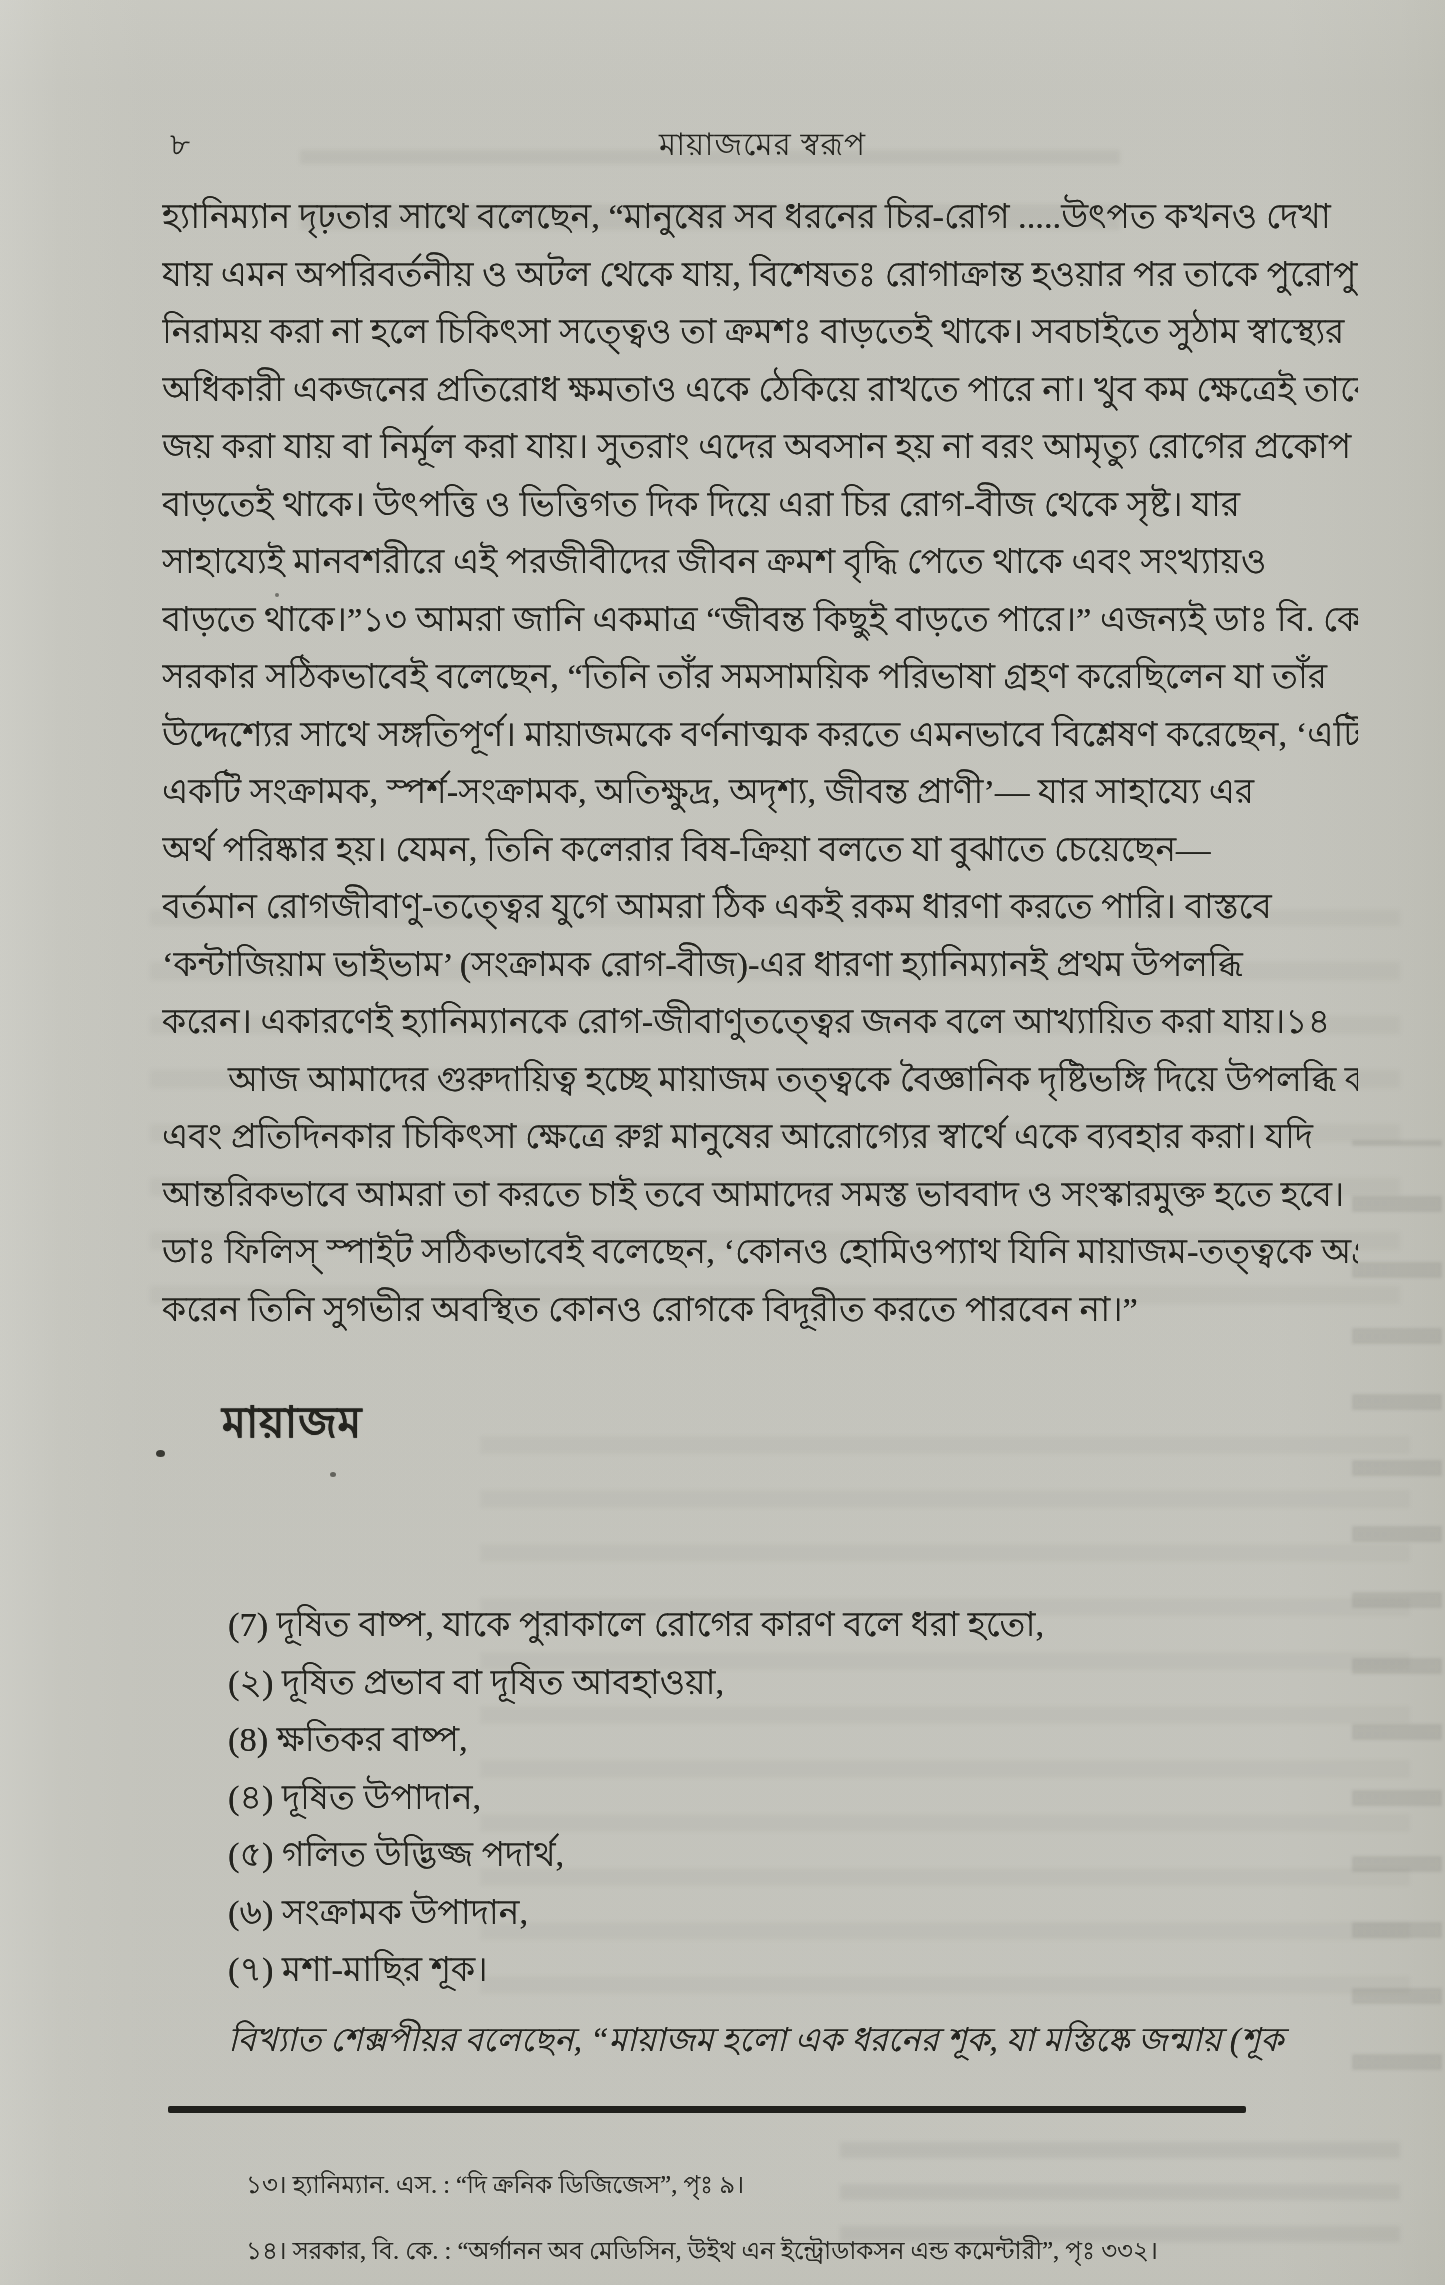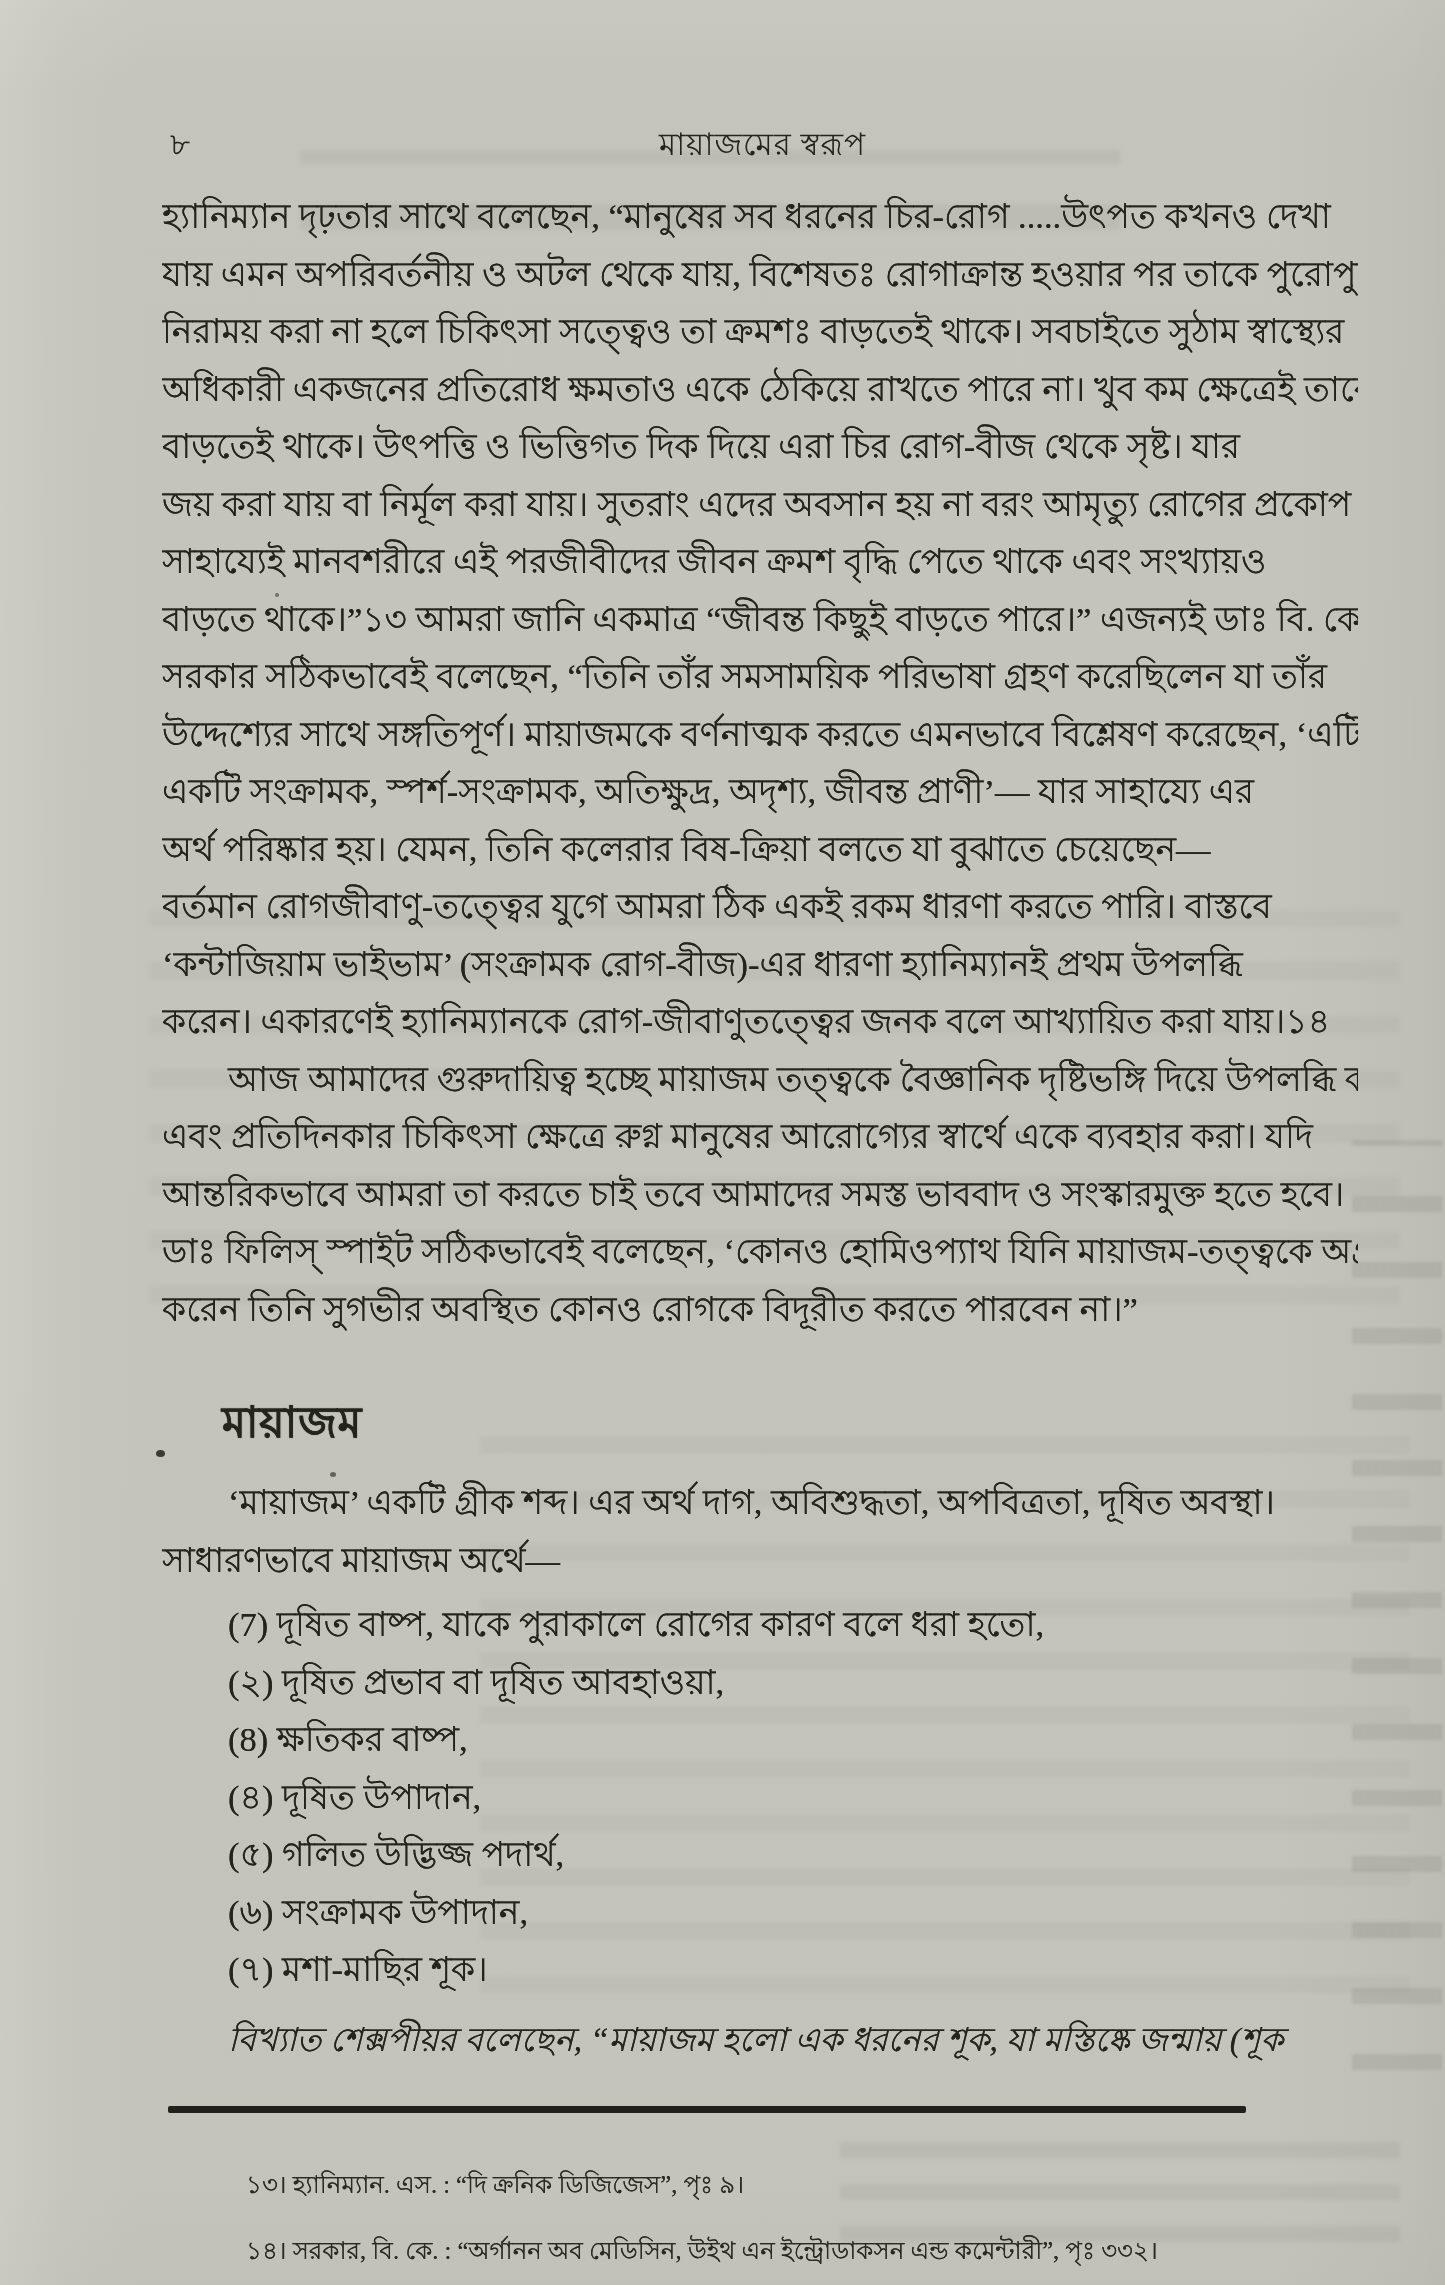--- a/index.html
+++ b/index.html
@@ -59,44 +59,40 @@
   <div class="pageheader">
     <span class="pagenum">৮</span>
     <span class="headtitle">মায়াজমের স্বরূপ</span>
   </div>
 
   <div class="bodytext">
     <div class="line">হ্যানিম্যান দৃঢ়তার সাথে বলেছেন, “মানুষের সব ধরনের চির-রোগ .....উৎপত কখনও দেখা</div>
     <div class="line">যায় এমন অপরিবর্তনীয় ও অটল থেকে যায়, বিশেষতঃ রোগাক্রান্ত হওয়ার পর তাকে পুরোপুরি</div>
     <div class="line">নিরাময় করা না হলে চিকিৎসা সত্ত্বেও তা ক্রমশঃ বাড়তেই থাকে। সবচাইতে সুঠাম স্বাস্থ্যের</div>
     <div class="line">অধিকারী একজনের প্রতিরোধ ক্ষমতাও একে ঠেকিয়ে রাখতে পারে না। খুব কম ক্ষেত্রেই তাকে</div>
+    <div class="line">জয় করা যায় বা নির্মূল করা যায়। সুতরাং এদের অবসান হয় না বরং আমৃত্যু রোগের প্রকোপ</div>
     <div class="line">বাড়তেই থাকে। উৎপত্তি ও ভিত্তিগত দিক দিয়ে এরা চির রোগ-বীজ থেকে সৃষ্ট। যার</div>
-    <div class="line">জয় করা যায় বা নির্মূল করা যায়। সুতরাং এদের অবসান হয় না বরং আমৃত্যু রোগের প্রকোপ</div>
     <div class="line">সাহায্যেই মানবশরীরে এই পরজীবীদের জীবন ক্রমশ বৃদ্ধি পেতে থাকে এবং সংখ্যায়ও</div>
     <div class="line">বাড়তে থাকে।”১৩ আমরা জানি একমাত্র “জীবন্ত কিছুই বাড়তে পারে।” এজন্যই ডাঃ বি. কে.</div>
     <div class="line">সরকার সঠিকভাবেই বলেছেন, “তিনি তাঁর সমসাময়িক পরিভাষা গ্রহণ করেছিলেন যা তাঁর</div>
     <div class="line">উদ্দেশ্যের সাথে সঙ্গতিপূর্ণ। মায়াজমকে বর্ণনাত্মক করতে এমনভাবে বিশ্লেষণ করেছেন, ‘এটি</div>
     <div class="line">একটি সংক্রামক, স্পর্শ-সংক্রামক, অতিক্ষুদ্র, অদৃশ্য, জীবন্ত প্রাণী’— যার সাহায্যে এর</div>
     <div class="line">অর্থ পরিষ্কার হয়। যেমন, তিনি কলেরার বিষ-ক্রিয়া বলতে যা বুঝাতে চেয়েছেন—</div>
     <div class="line">বর্তমান রোগজীবাণু-তত্ত্বের যুগে আমরা ঠিক একই রকম ধারণা করতে পারি। বাস্তবে</div>
     <div class="line">‘কন্টাজিয়াম ভাইভাম’ (সংক্রামক রোগ-বীজ)-এর ধারণা হ্যানিম্যানই প্রথম উপলব্ধি</div>
     <div class="line">করেন। একারণেই হ্যানিম্যানকে রোগ-জীবাণুতত্ত্বের জনক বলে আখ্যায়িত করা যায়।১৪</div>
     <div class="line indent">আজ আমাদের গুরুদায়িত্ব হচ্ছে মায়াজম তত্ত্বকে বৈজ্ঞানিক দৃষ্টিভঙ্গি দিয়ে উপলব্ধি করা</div>
     <div class="line">এবং প্রতিদিনকার চিকিৎসা ক্ষেত্রে রুগ্ন মানুষের আরোগ্যের স্বার্থে একে ব্যবহার করা। যদি</div>
     <div class="line">আন্তরিকভাবে আমরা তা করতে চাই তবে আমাদের সমস্ত ভাববাদ ও সংস্কারমুক্ত হতে হবে।</div>
     <div class="line">ডাঃ ফিলিস্ স্পাইট সঠিকভাবেই বলেছেন, ‘কোনও হোমিওপ্যাথ যিনি মায়াজম-তত্ত্বকে অগ্রাহ্য</div>
     <div class="line">করেন তিনি সুগভীর অবস্থিত কোনও রোগকে বিদূরীত করতে পারবেন না।”</div>
   </div>
 
   <div class="sectionheading">মায়াজম</div>
 
-  <div class="intro">
-    <div class="line indent">‘মায়াজম’ একটি গ্রীক শব্দ। এর অর্থ দাগ, অবিশুদ্ধতা, অপবিত্রতা, দূষিত অবস্থা।</div>
-    <div class="line">সাধারণভাবে মায়াজম অর্থে—</div>
-  </div>
 
   <div class="list">
     <div class="line">(7) দূষিত বাষ্প, যাকে পুরাকালে রোগের কারণ বলে ধরা হতো,</div>
     <div class="line">(২) দূষিত প্রভাব বা দূষিত আবহাওয়া,</div>
     <div class="line">(8) ক্ষতিকর বাষ্প,</div>
     <div class="line">(৪) দূষিত উপাদান,</div>
     <div class="line">(৫) গলিত উদ্ভিজ্জ পদার্থ,</div>
     <div class="line">(৬) সংক্রামক উপাদান,</div>
     <div class="line">(৭) মশা-মাছির শূক।</div>
   </div>

